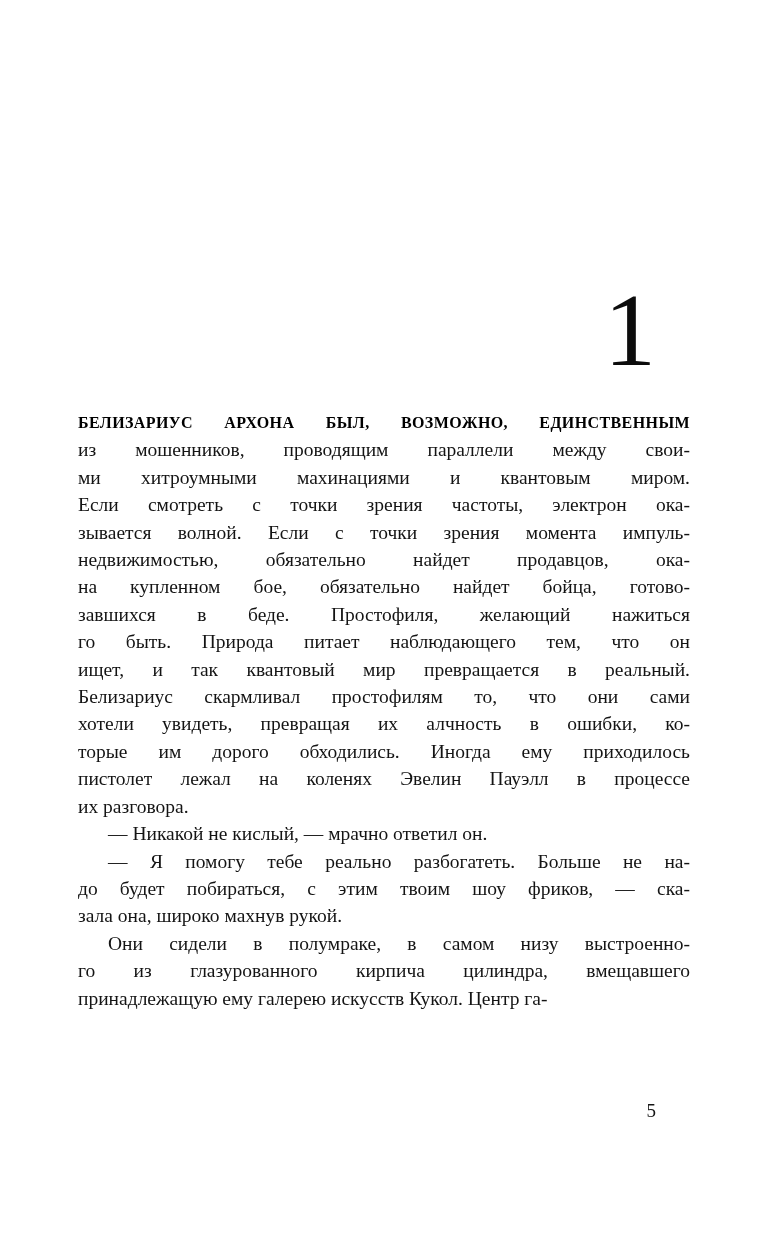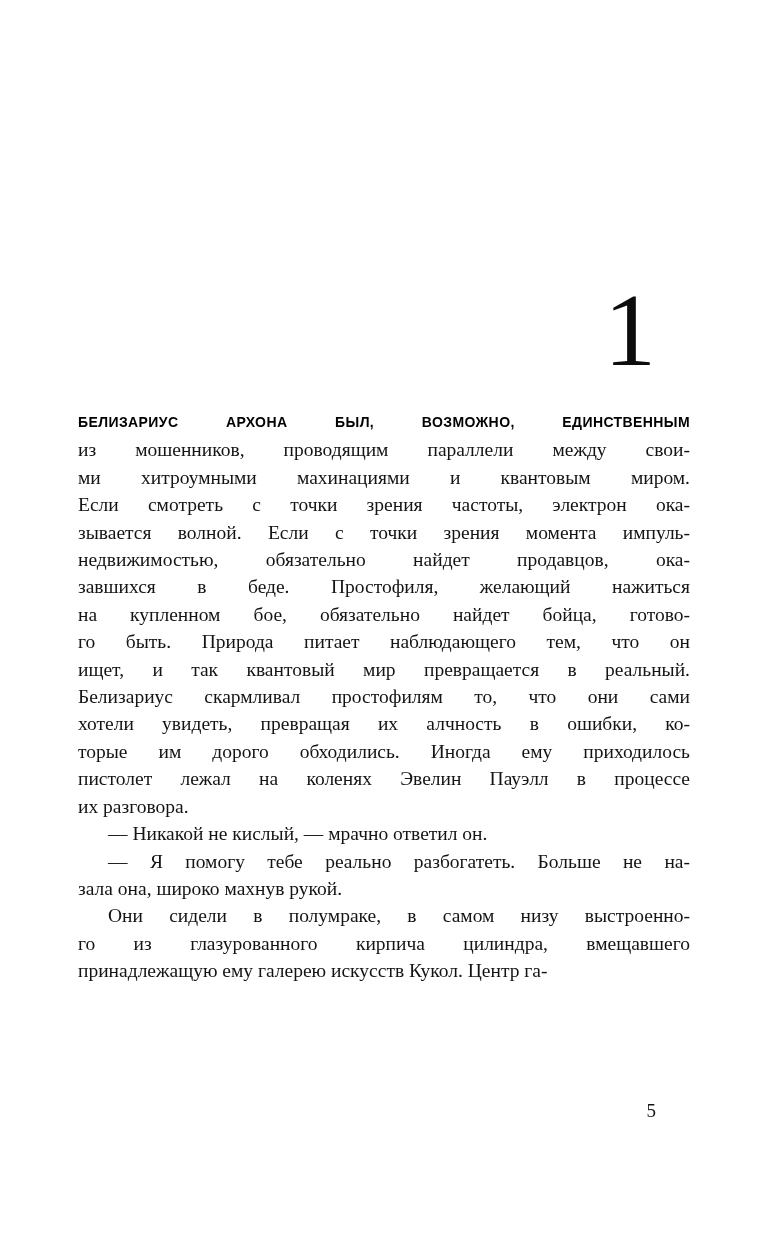--- a/index.html
+++ b/index.html
@@ -42,23 +42,23 @@
     text-justify: inter-word;
     white-space: nowrap;
   }
   .line.last {
     text-align-last: left;
   }
   .line.indent {
     text-indent: 30px;
   }
   .line.lead {
-    font-family: Liberation Sans, sans-serif;
+    font-family: Liberation Serif, serif;
     font-weight: 700;
-    font-size: 14px;
+    font-size: 16px;
     letter-spacing: 0.4px;
     color: #000000;
   }
   .page-number {
     position: absolute;
     top: 1100px;
     right: 112px;
     font-size: 19px;
     color: #141414;
   }
@@ -70,35 +70,36 @@
   <div class="chapter-number">1</div>
 
   <div class="text-block">
       <div class="para">
         <div class="line lead">БЕЛИЗАРИУС АРХОНА БЫЛ, ВОЗМОЖНО, ЕДИНСТВЕННЫМ</div>
         <div class="line">из мошенников, проводящим параллели между свои-</div>
         <div class="line">ми хитроумными махинациями и квантовым миром.</div>
         <div class="line">Если смотреть с точки зрения частоты, электрон ока-</div>
         <div class="line">зывается волной. Если с точки зрения момента импуль-</div>
         <div class="line">недвижимостью, обязательно найдет продавцов, ока-</div>
+        <div class="line">на купленном бое, обязательно найдет бойца, готово-</div>
         <div class="line">завшихся в беде. Простофиля, желающий нажиться</div>
-        <div class="line">на купленном бое, обязательно найдет бойца, готово-</div>
         <div class="line">го быть. Природа питает наблюдающего тем, что он</div>
         <div class="line">ищет, и так квантовый мир превращается в реальный.</div>
         <div class="line">Белизариус скармливал простофилям то, что они сами</div>
         <div class="line">хотели увидеть, превращая их алчность в ошибки, ко-</div>
         <div class="line">торые им дорого обходились. Иногда ему приходилось</div>
         <div class="line">пистолет лежал на коленях Эвелин Пауэлл в процессе</div>
         <div class="line last">их разговора.</div>
       </div>
       <div class="para">
         <div class="line last indent">— Никакой не кислый, — мрачно ответил он.</div>
       </div>
       <div class="para">
         <div class="line indent">— Я помогу тебе реально разбогатеть. Больше не на-</div>
+        <div class="line">до будет побираться, с этим твоим шоу фриков, — ска-</div>
         <div class="line last">зала она, широко махнув рукой.</div>
       </div>
       <div class="para">
         <div class="line indent">Они сидели в полумраке, в самом низу выстроенно-</div>
         <div class="line">го из глазурованного кирпича цилиндра, вмещавшего</div>
         <div class="line last">принадлежащую ему галерею искусств Кукол. Центр га-</div>
       </div>
     </div>
 
   <div class="page-number">5</div>

